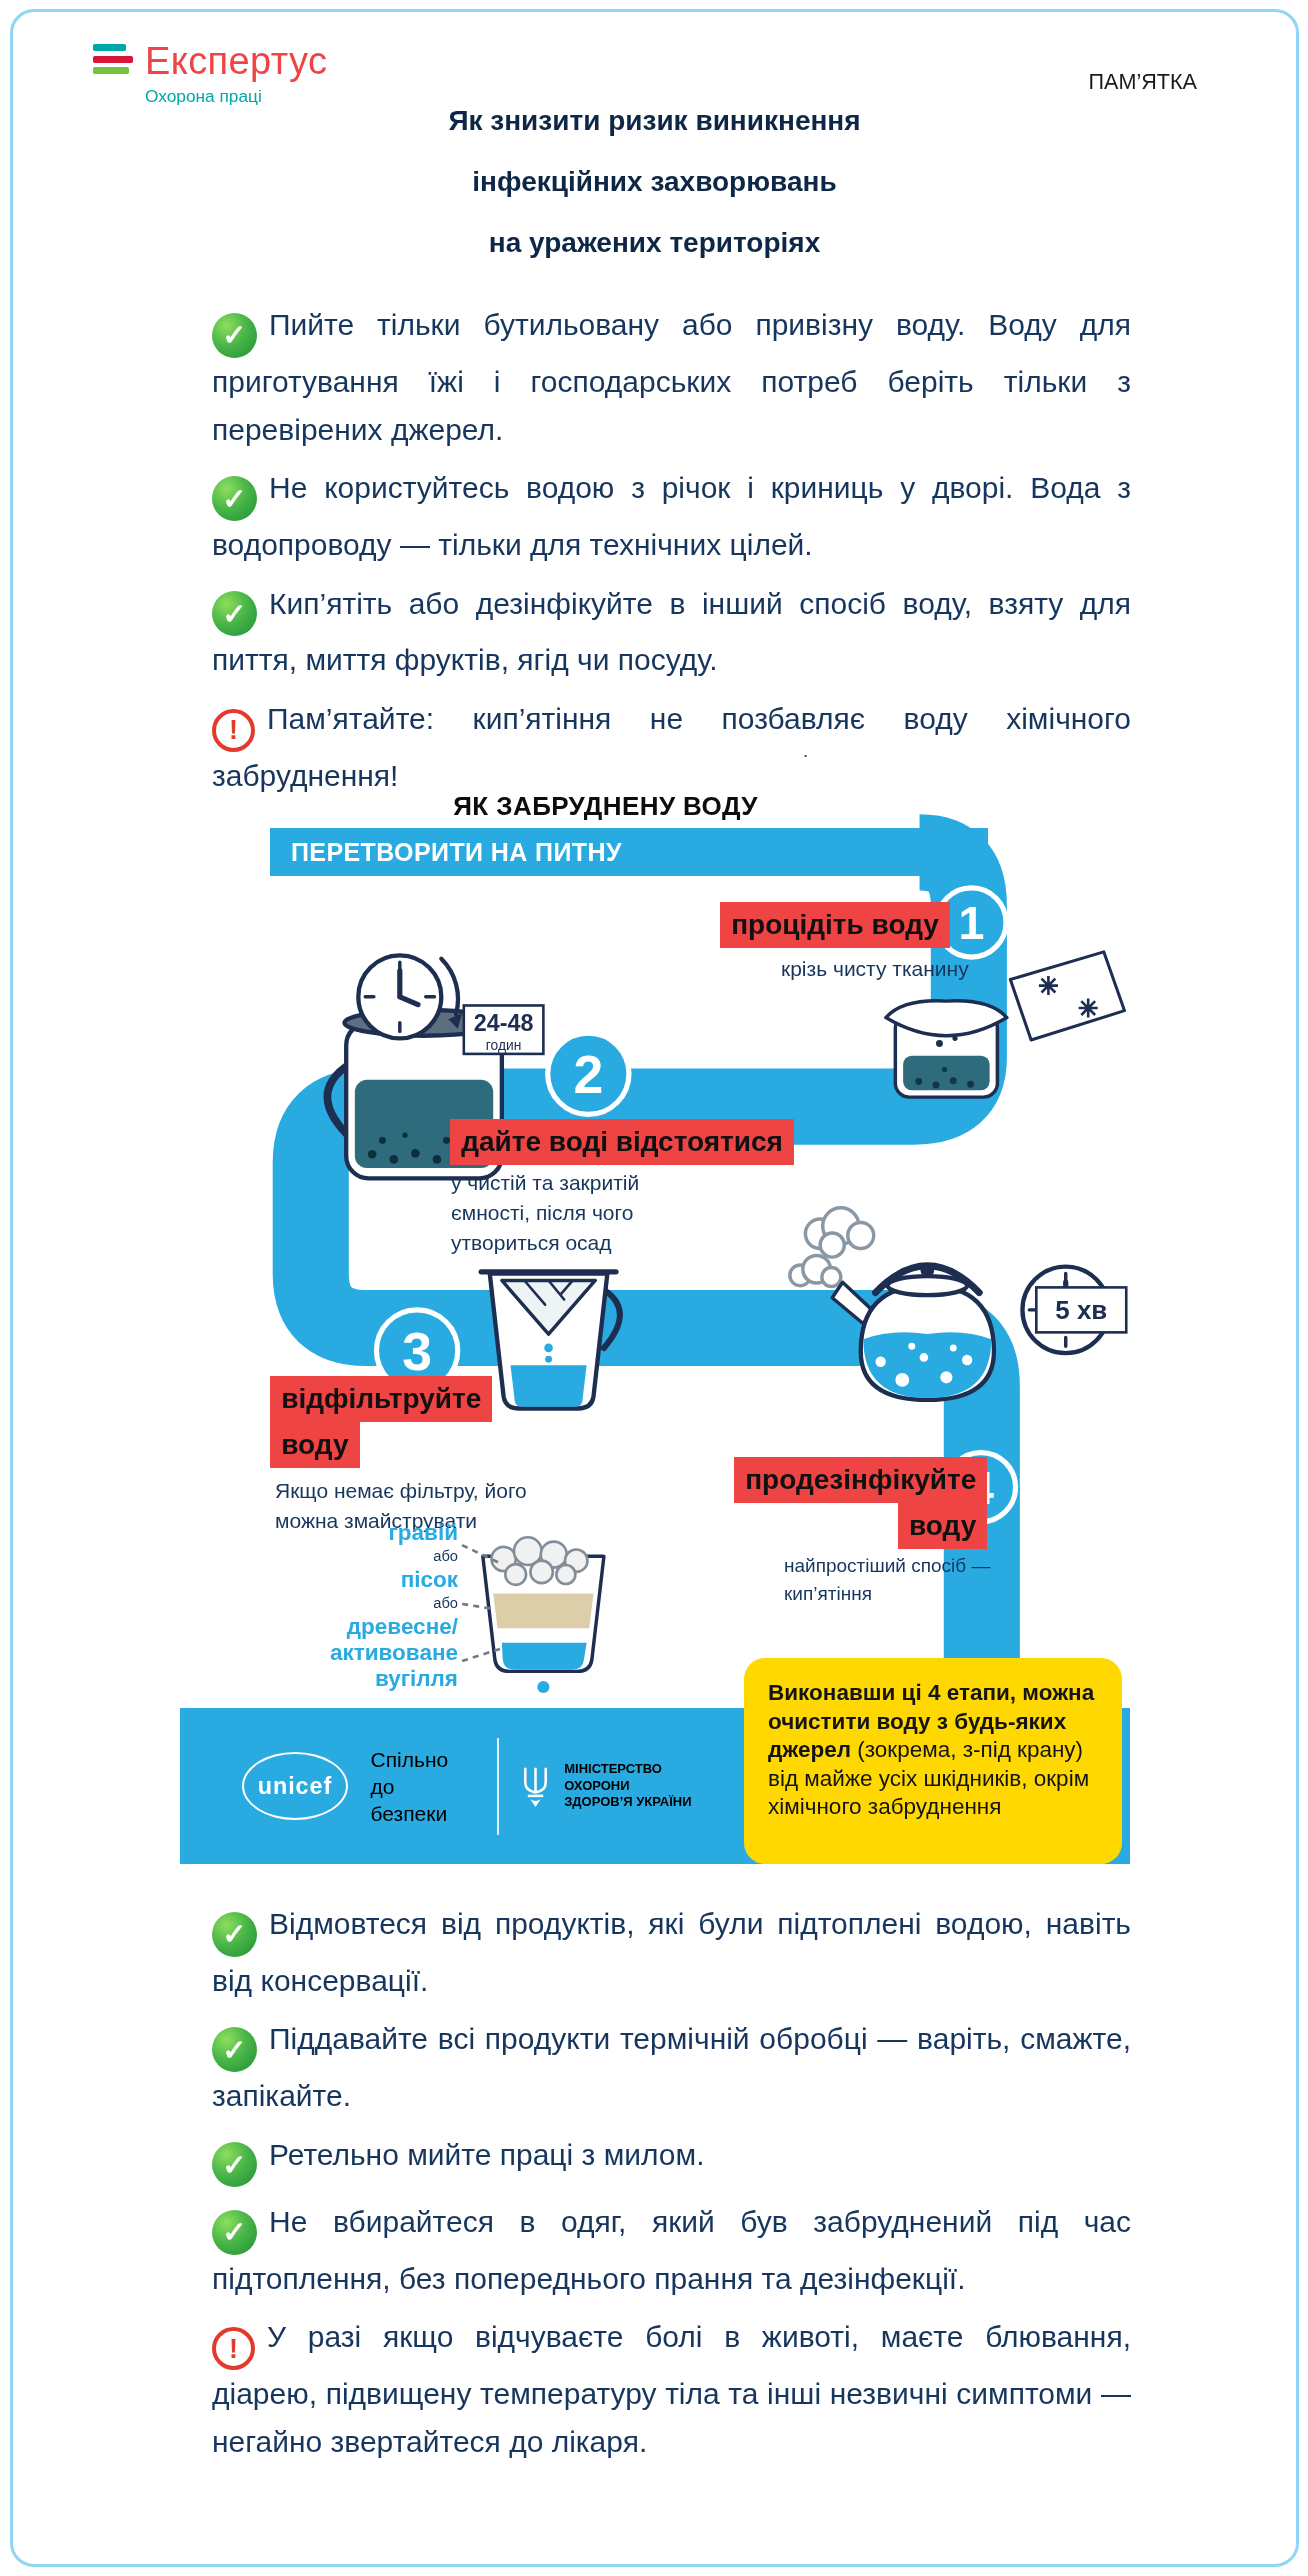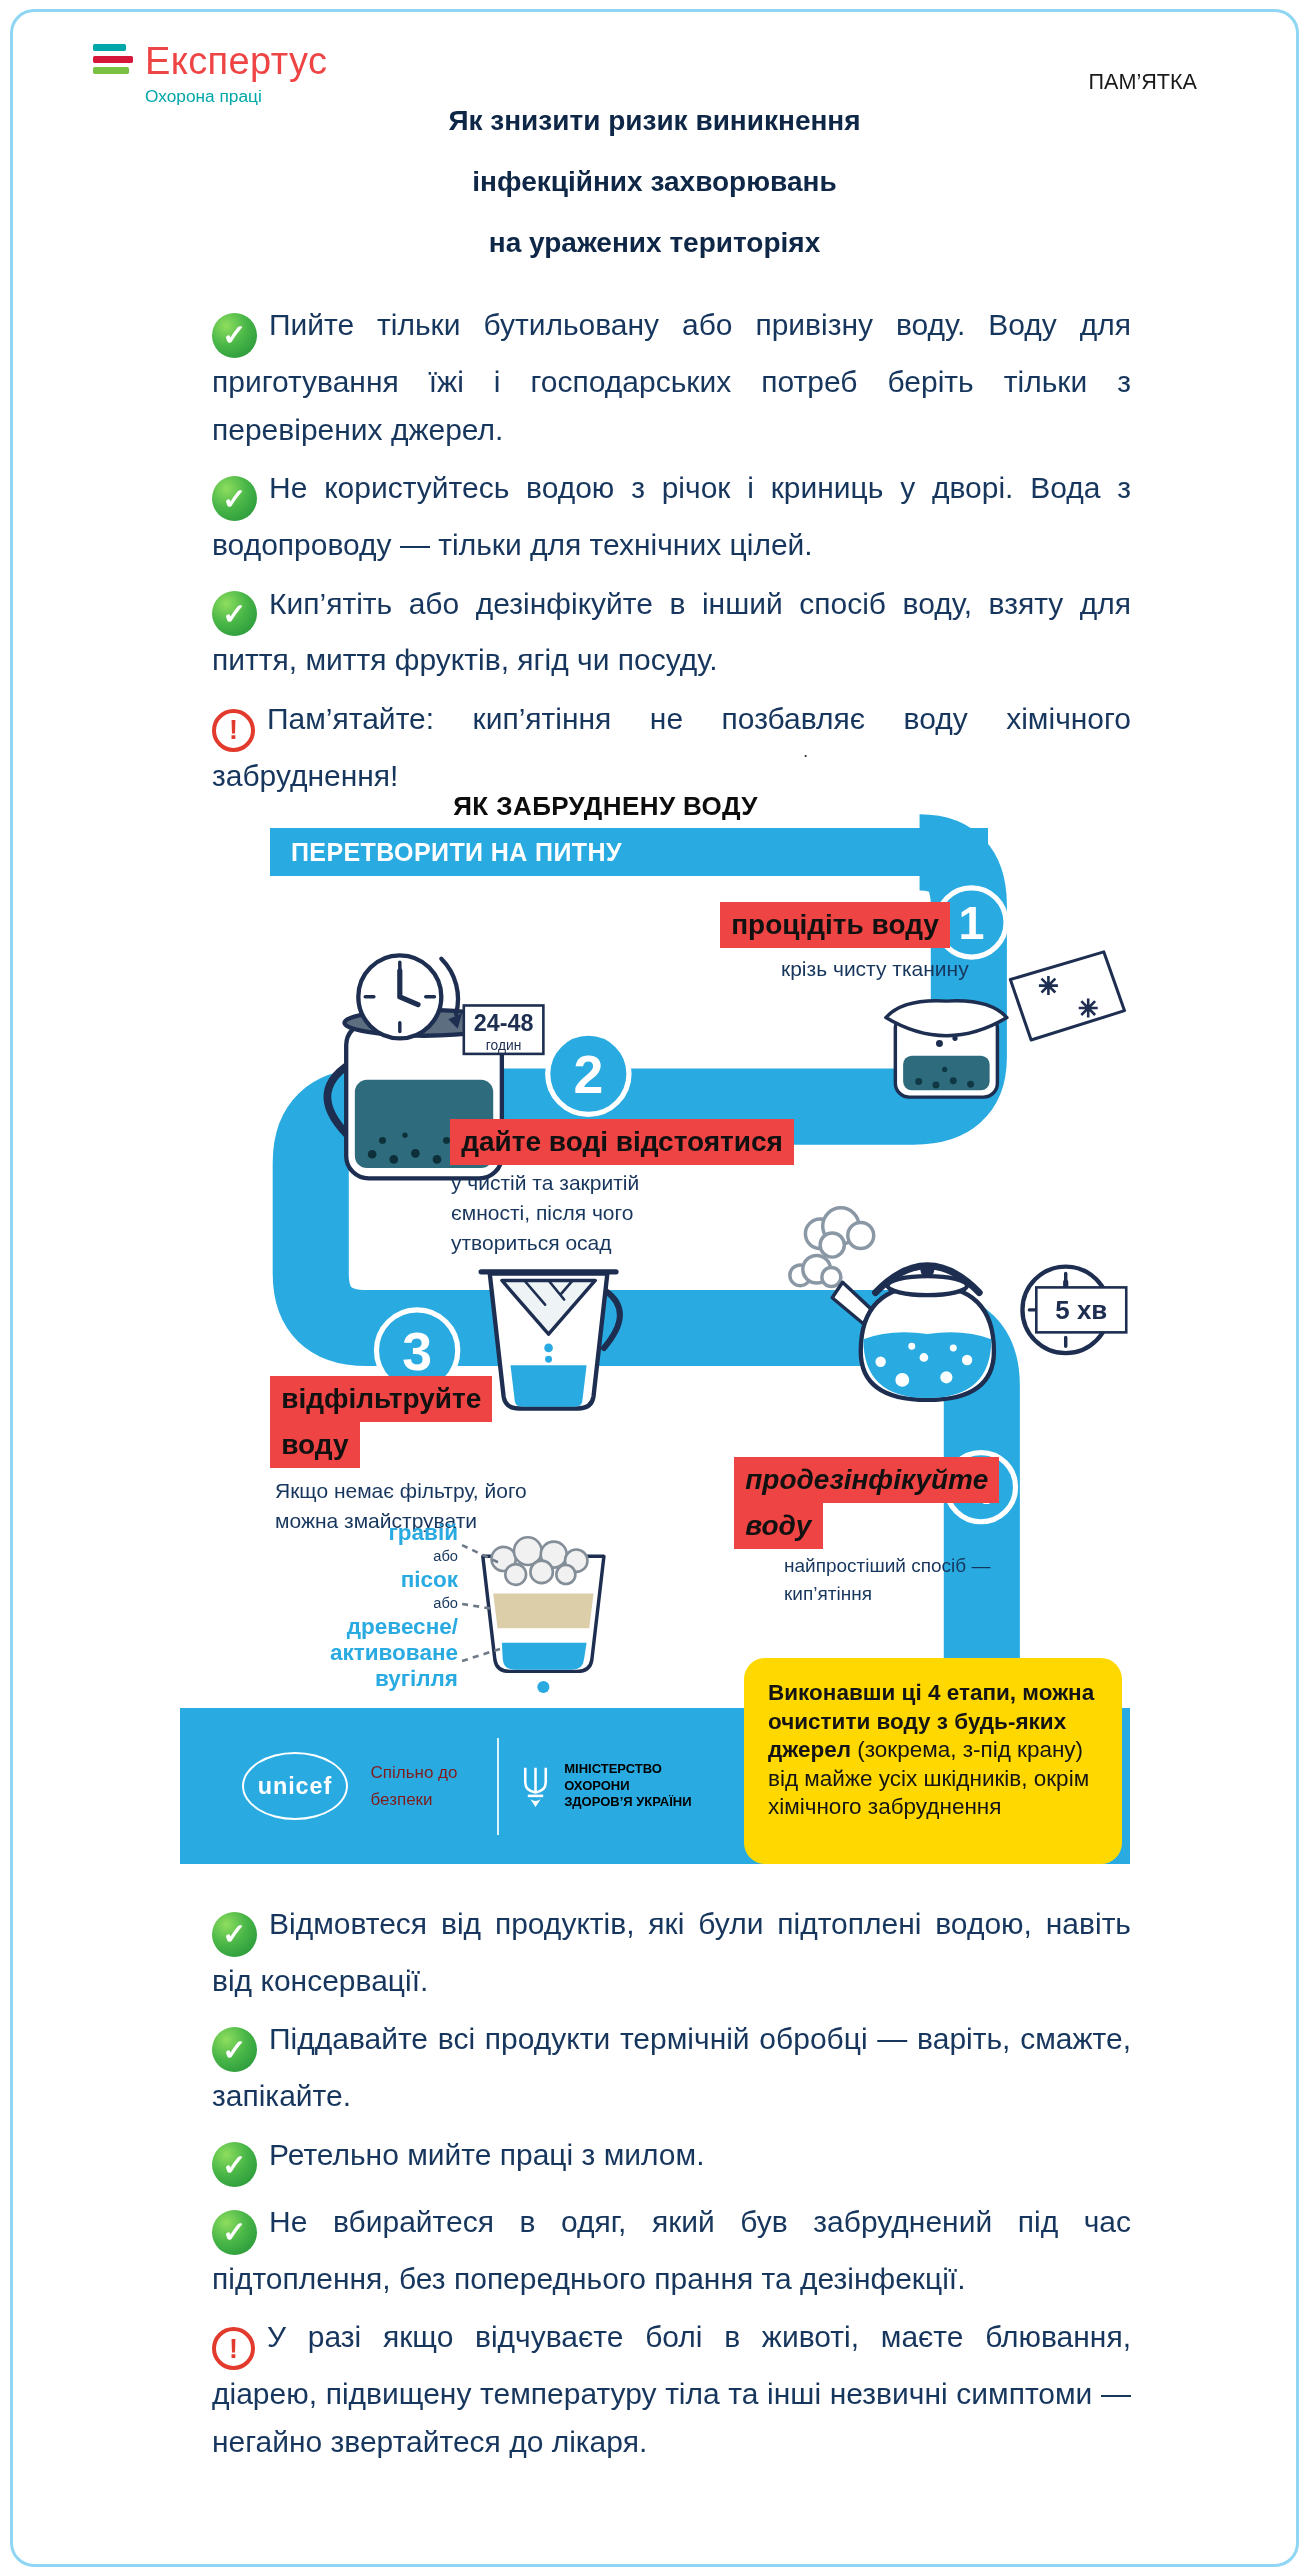--- a/index.html
+++ b/index.html
@@ -36,32 +36,32 @@
   .info svg.art{position:absolute;left:0;top:0;}
   .info svg text{font-family:"Liberation Sans",sans-serif;}
   .info-heading{position:absolute;left:173px;top:0;width:865px;text-align:center;font-size:26px;font-weight:bold;color:#0d0d0d;letter-spacing:0.4px;}
   .banner{position:absolute;left:270px;top:37px;width:718px;height:48px;background:#29abe2;display:flex;align-items:center;padding-left:21px;box-sizing:border-box;color:#fff;font-weight:bold;font-size:25px;letter-spacing:0.4px;}
   .ylabel{position:absolute;background:#ef4444;color:#111;font-weight:bold;font-size:28px;padding:7px 11.2px;white-space:nowrap;}
   #yl1{left:720px;top:111px;}
   #yl2{left:450px;top:328px;}
   .ylabel-stack{position:absolute;display:flex;flex-direction:column;align-items:flex-start;}
   .ylabel-stack .ylabel{position:static;}
   #yl3{left:270px;top:585px;}
-  #yl4{left:734px;top:666px;align-items:flex-start;font-style:italic;}
+  #yl4{left:734px;top:666px;align-items:flex-end;}
   .note{position:absolute;color:#17365d;font-size:21px;line-height:30px;}
   #nt1{left:781px;top:163px;}
   #nt2{left:451px;top:377px;width:235px;}
   #nt3{left:275px;top:685px;width:285px;}
   #nt4{left:784px;top:761px;width:216px;font-size:19px;line-height:28px;}
   .materials{position:absolute;left:285px;top:729px;width:173px;text-align:right;}
   .materials .mat{display:block;color:#29abe2;font-weight:bold;font-size:22.5px;line-height:26px;}
   .materials .or{display:block;color:#17365d;font-size:14.7px;line-height:21px;}
   .bar{position:absolute;left:180px;top:917px;width:950px;height:156px;background:#29abe2;display:flex;align-items:center;gap:22.5px;padding-left:62px;box-sizing:border-box;}
   .uni{width:102px;height:64px;border:2.6px solid #fff;border-radius:50%;display:flex;align-items:center;justify-content:center;color:#fff;font-size:23.4px;font-weight:bold;letter-spacing:0.9px;flex:none;}
-  .together{color:#7f1d1d;font-size:17px;line-height:27px;width:104px;}
+  .together{color:#000000;font-size:21px;line-height:27px;width:104px;}
   .vdiv{width:1.7px;height:97px;background:rgba(255,255,255,.85);flex:none;}
   .ministry{display:flex;gap:14px;align-items:center;}
   .ministry .min-text{color:#000000;font-size:13px;font-weight:bold;line-height:16.4px;width:131px;text-transform:uppercase;}
   .summary{position:absolute;left:744px;top:867px;width:378px;height:206px;background:#ffd800;border-radius:21px;box-sizing:border-box;padding:21px 24px;font-size:22.5px;line-height:28.5px;color:#141414;}
 </style>
 </head>
 <body>
 
 <div class="page">
   <div class="frame"></div>

